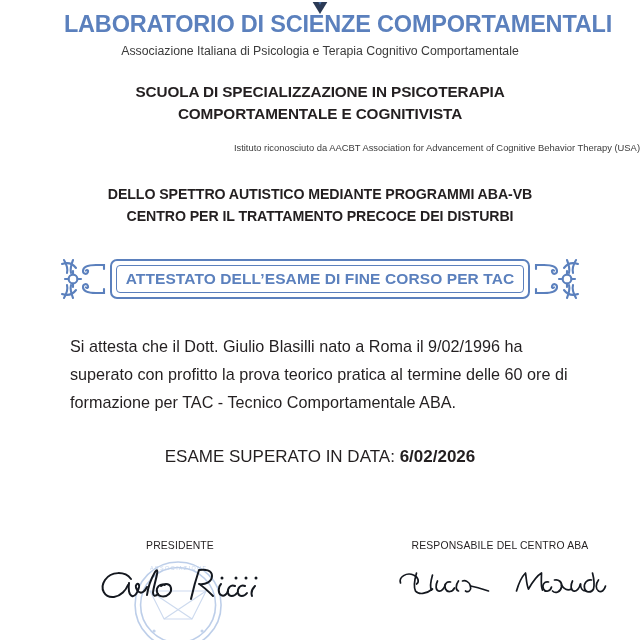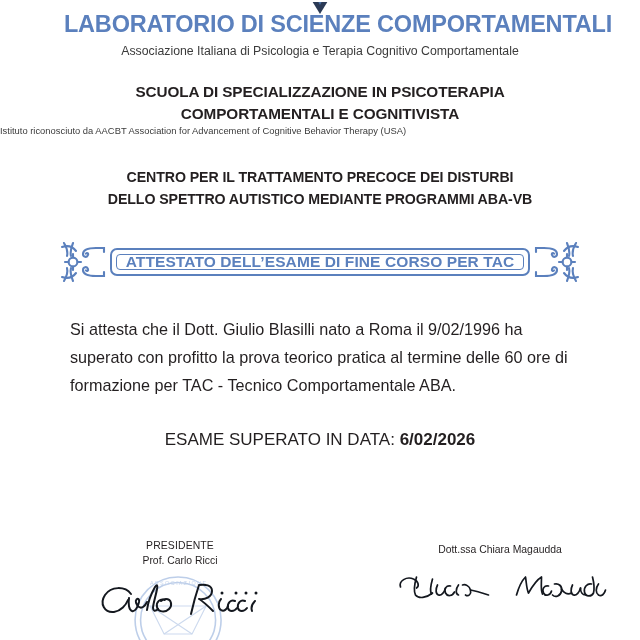--- a/index.html
+++ b/index.html
@@ -62,21 +62,22 @@
 
   .decree {
     margin-top: 18px;
     text-align: center;
     font-size: 9.4px;
     font-weight: normal;
     color: #3b3b3b;
   }
 
   .accreditation {
-    text-align: left;
+    margin-top: 17px;
+    text-align: right;
     font-size: 9.4px;
     font-weight: normal;
     color: #3b3b3b;
   }
 
   .center-title {
     margin-top: 30px;
     text-align: center;
     font-size: 14.2px;
     font-weight: bold;
@@ -98,21 +99,21 @@
     width: 52px;
     height: 48px;
     flex: 0 0 auto;
   }
 
   .ornament.right { transform: scaleX(-1); }
 
   .banner-frame {
     position: relative;
     width: 420px;
-    height: 28px;
+    height: 40px;
     border: 2.2px solid #5b80bd;
     border-radius: 7px;
     display: flex;
     align-items: center;
     justify-content: center;
   }
 
   .banner-frame::before {
     content: "";
     position: absolute;
@@ -212,28 +213,28 @@
   <svg class="logo-mark" viewBox="0 0 26 20">
     <path d="M2 -6 L13 12 L24 -6 Z" fill="#2b3a55"></path>
     <path d="M6 -10 L13 3 L20 -10 Z" fill="#4a6fa5"></path>
   </svg>
 
   <div class="org-title">LABORATORIO DI SCIENZE COMPORTAMENTALI</div>
   <div class="org-subtitle">Associazione Italiana di Psicologia e Terapia Cognitivo Comportamentale</div>
 
   <div class="school-title">
     <div>SCUOLA DI SPECIALIZZAZIONE IN PSICOTERAPIA</div>
-    <div>COMPORTAMENTALI E COGNITIVISTA</div>
+    <div>COMPORTAMENTALE E COGNITIVISTA</div>
   </div>
 
   <div class="accreditation">Istituto riconosciuto da AACBT Association for Advancement of Cognitive Behavior Therapy (USA)</div>
 
   <div class="center-title">
+    <div>DELLO SPETTRO AUTISTICO MEDIANTE PROGRAMMI ABA-VB</div>
     <div>CENTRO PER IL TRATTAMENTO PRECOCE DEI DISTURBI</div>
-    <div>DELLO SPETTRO AUTISTICO MEDIANTE PROGRAMMI ABA-VB</div>
   </div>
 
   <div class="banner-wrap">
 
     <svg class="ornament left" viewBox="0 0 52 48">
       <g fill="none" stroke="#5b80bd" stroke-width="2.1" stroke-linecap="round">
 
         <path d="M4 9 C10 7 15 9 18 13"></path>
         <path d="M6 5 C9 10 10 14 9 18"></path>
         <path d="M15 5 C13 10 12 14 13 18"></path>
@@ -287,21 +288,20 @@
 
   <div class="exam-date">
     <span>ESAME SUPERATO IN DATA:</span>
     <b>6/02/2026</b>
   </div>
 
   <div class="sig-row">
 
     <div class="sig-col">
       <div class="sig-role">PRESIDENTE</div>
-      <div class="sig-name">Prof. Carlo Ricci</div>
       <div class="sig-graphic">
 
         <svg class="stamp" viewBox="0 0 96 96">
           <g fill="none" stroke="#7d9fd4" stroke-width="1.6">
             <circle cx="48" cy="48" r="43"></circle>
             <circle cx="48" cy="48" r="37.5"></circle>
           </g>
           <g fill="none" stroke="#9ab4dd" stroke-width="1.1">
             <path d="M20 34 L76 34 L62 62 L34 62 Z"></path>
             <path d="M20 34 L62 62"></path>
@@ -334,21 +334,21 @@
             <circle cx="141" cy="15" r="1.5"></circle>
             <circle cx="151" cy="15" r="1.5"></circle>
             <circle cx="161" cy="15" r="1.5"></circle>
           </g>
         </svg>
 
       </div>
     </div>
 
     <div class="sig-col">
-      <div class="sig-name">Dott.ssa Chiara Magaudda</div>
+      <div class="sig-role">RESPONSABILE DEL CENTRO ABA</div>
       <div class="sig-graphic">
 
         <svg class="signature-svg" width="215" height="44" viewBox="0 0 215 44">
           <g fill="none" stroke="#14181f" stroke-width="1.7" stroke-linecap="round" stroke-linejoin="round">
 
             <path d="M8 20 C6 14 14 9 21 12 C26 14 27 19 24 21"></path>
             <path d="M24 10 C22 17 21 24 23 28 C26 32 34 31 40 26"></path>
             <path d="M40 12 C38 19 37 24 39 27"></path>
             <path d="M45 18 C43 22 43 27 46 28 C49 29 52 25 53 21"></path>
             <path d="M58 19 C54 18 51 22 53 26 C55 30 60 29 62 25"></path>

